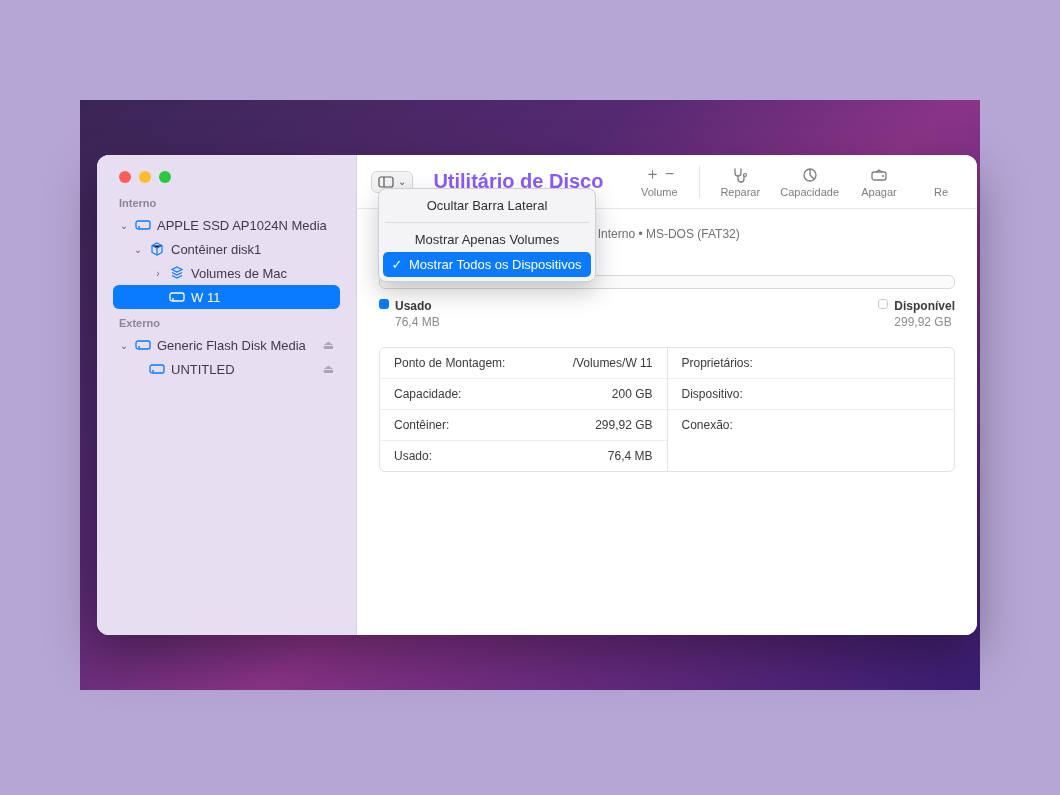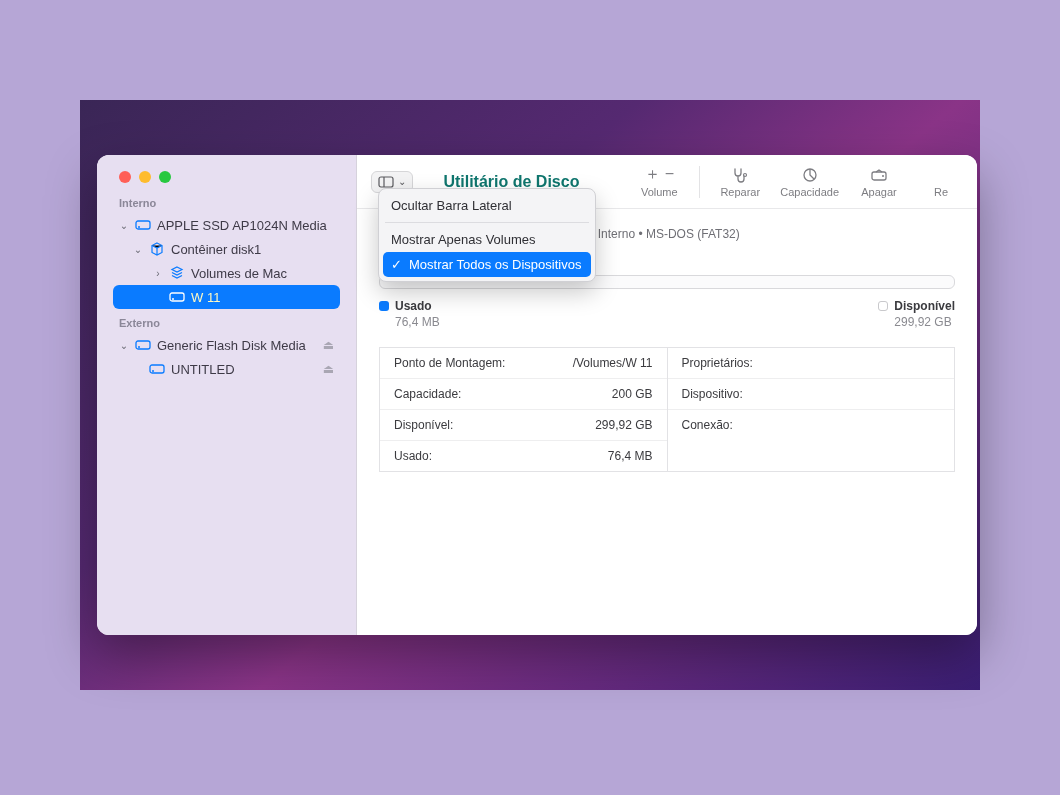--- a/index.html
+++ b/index.html
@@ -54,57 +54,57 @@
   .toolbar {
     height:54px; display:flex; align-items:center; padding:0 14px;
     border-bottom:1px solid #e8e8ea; gap:10px;
     position:relative;
   }
   .view-btn {
     display:flex; align-items:center; gap:4px;
     padding:4px 6px; border:1px solid #d6d6d8; border-radius:6px;
     background:#f3f3f4; color:#5a5a5e;
   }
-  .title { font-size:16px; font-weight:600; color:#0f766e; margin-left:20px; }
+  .title { font-size:20px; font-weight:600; color:#8b5cf6; margin-left:10px; }
   .toolbar-right { margin-left:auto; display:flex; gap:18px; }
   .tbtn { display:flex; flex-direction:column; align-items:center; gap:2px;
     color:#7d7d82; font-size:11px; min-width:44px;}
   .tbtn .ico{font-size:16px;height:18px;display:flex;align-items:center;}
   .divider{width:1px;height:32px;background:#e3e3e5;}
   .content { padding: 18px 22px 0 22px; font-size:13px; color:#3b3b3f; }
   .meta-line{color:#6f6f75;font-size:12px;margin-left:70px;margin-bottom:34px;}
   .disk-img{width:56px;height:36px;background:#bfc4cb;border-radius:4px;
     position:absolute;left:400px;top:246px;
     box-shadow:inset 0 0 0 1px #9aa0a8;}
   .usage-bar {
     border:1px solid #d9d9dc; border-radius:6px; height:14px;
     background:#fbfbfc; margin-bottom:10px;
   }
   .legend { display:flex; justify-content:space-between; margin-bottom:18px;}
   .legend-item{display:flex;flex-direction:column;gap:2px;}
-  .legend-top{display:flex;align-items:center;gap:6px;font-weight:600;font-size:12px;}
+  .legend-top{display:flex;gap:6px;font-weight:600;font-size:12px;}
   .swatch{width:10px;height:10px;border-radius:3px;}
   .swatch.blue{background:#0a7bff}.swatch.grey{background:#fff;border:1px solid #c9c9cc}
   .legend-val{font-size:12px;color:#8a8a90;margin-left:16px;}
-  .info-grid{display:flex;border:1px solid #e2e2e5;border-radius:0;}
+  .info-grid{display:flex;border:1px solid #e2e2e5;border-radius:6px;}
   .info-col{flex:1;}
   .info-col:first-child{border-right:1px solid #e2e2e5;}
   .info-row{display:flex;justify-content:space-between;
     padding:8px 14px;border-bottom:1px solid #eeeeef;font-size:12px;}
   .info-row:last-child{border-bottom:none;}
   .info-row .k{color:#3b3b3f}.info-row .v{color:#3b3b3f}
   
   .menu {
     position:absolute; left:378px; top:188px; width:218px;
     background:#f4f4f6; border:1px solid #d0d0d4; border-radius:8px;
     box-shadow:0 10px 24px rgba(0,0,0,.22);
     padding:4px; font-size:13px;
     z-index:50;
   }
-  .menu-item{padding:5px 8px;border-radius:5px;color:#2f2f34;}
+  .menu-item{padding:5px 8px;border-radius:5px;color:#2f2f34;text-align:center;}
   .menu-sep{height:1px;background:#dcdce0;margin:4px 2px;}
   .menu-item.sel{background:#0a7bff;color:#fff;display:flex;gap:6px;align-items:center;}
   .check{width:12px;}
   svg { display:block; }
 </style>
 </head>
 <body>
 
 <div class="desktop"></div>
 
@@ -267,21 +267,21 @@
         <div class="info-col">
           <div class="info-row">
               <span class="k">Ponto de Montagem:</span>
               <span class="v">/Volumes/W 11</span>
             </div>
           <div class="info-row">
               <span class="k">Capacidade:</span>
               <span class="v">200 GB</span>
             </div>
           <div class="info-row">
-              <span class="k">Disponível:</span>
+              <span class="k">Contêiner:</span>
               <span class="v">299,92 GB</span>
             </div>
           <div class="info-row">
               <span class="k">Usado:</span>
               <span class="v">76,4 MB</span>
             </div>
         </div>
         <div class="info-col">
           <div class="info-row">
               <span class="k">Proprietários:</span>

